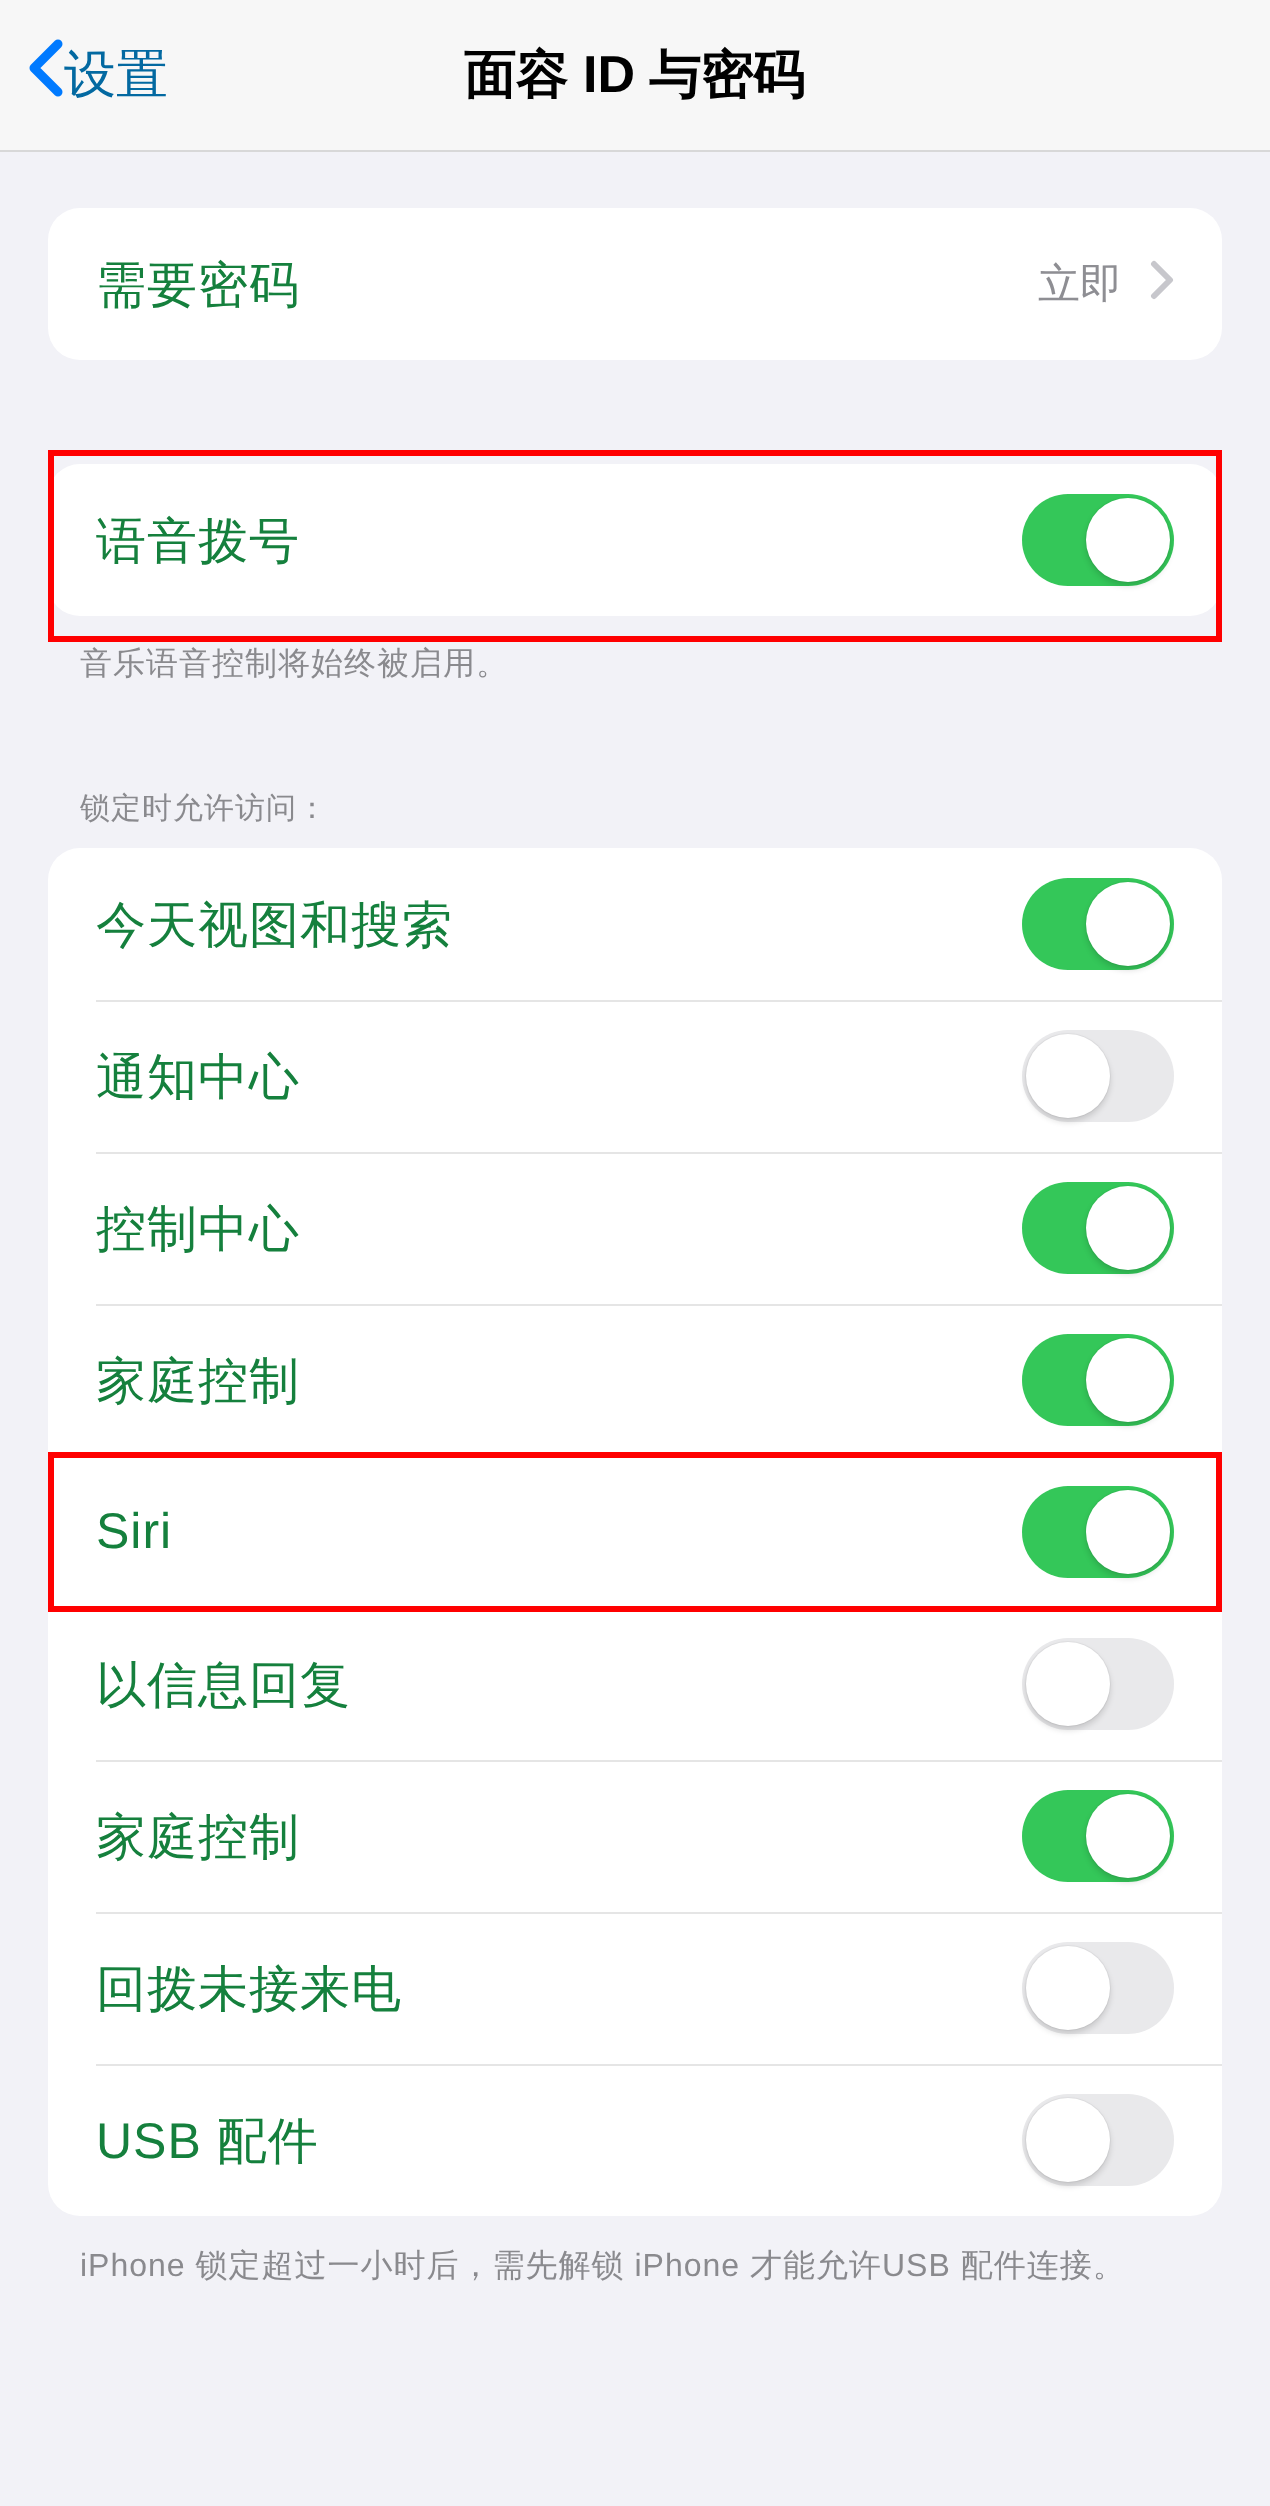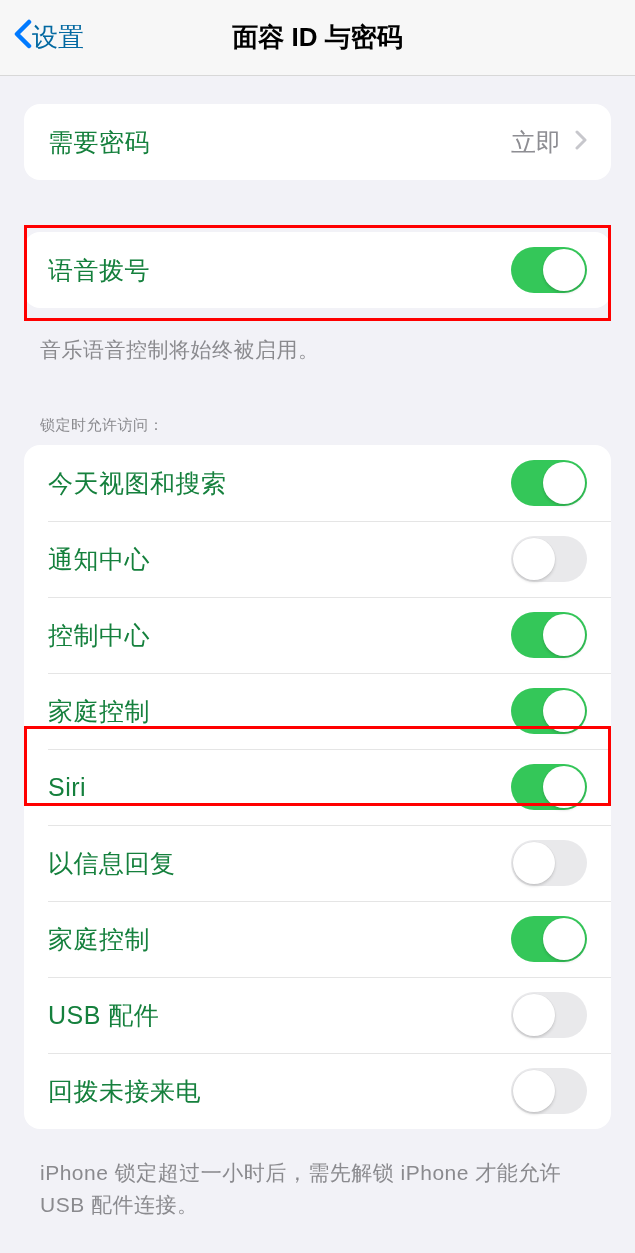--- a/index.html
+++ b/index.html
@@ -72,36 +72,36 @@
       height: 1px;
       background: #e5e5e5;
     }
     .row-label {
       flex: 1;
       font-size: 25px;
       color: #15803d;
       letter-spacing: 0.5px;
     }
     .row-value {
-      font-size: 25px;
+      font-size: 21px;
       color: #8e8e93;
       margin-right: 0px;
       text-align: right;
     }
     .chevron {
       margin-left: 14px;
       color: #c7c7cc;
     }
     .chevron svg {
       width: 12px;
       height: 20px;
     }
     .footer-text {
-      margin: 28px 40px 0;
-      font-size: 21px;
+      margin: 14px 40px 0;
+      font-size: 16px;
       color: #8a8a8e;
       letter-spacing: 0.5px;
     }
     .header-text {
       margin: 0 40px 10px;
       font-size: 15px;
       color: #8a8a8e;
       letter-spacing: 0.5px;
     }
     .spacer-lg {
@@ -224,27 +224,27 @@
           <div class="knob"></div>
         </div>
       </div>
       <div class="row">
         <div class="row-label">家庭控制</div>
         <div class="switch on">
           <div class="knob"></div>
         </div>
       </div>
       <div class="row">
+        <div class="row-label">回拨未接来电</div>
+        <div class="switch off">
+          <div class="knob"></div>
+        </div>
+      </div>
+      <div class="row">
         <div class="row-label">USB 配件</div>
-        <div class="switch off">
-          <div class="knob"></div>
-        </div>
-      </div>
-      <div class="row">
-        <div class="row-label">回拨未接来电</div>
         <div class="switch off">
           <div class="knob"></div>
         </div>
       </div>
     </div>
 
   <div class="footer-text" style="line-height:1.5;">iPhone 锁定超过一小时后，需先解锁 iPhone 才能允许USB 配件连接。</div>
 
 </div>
 

